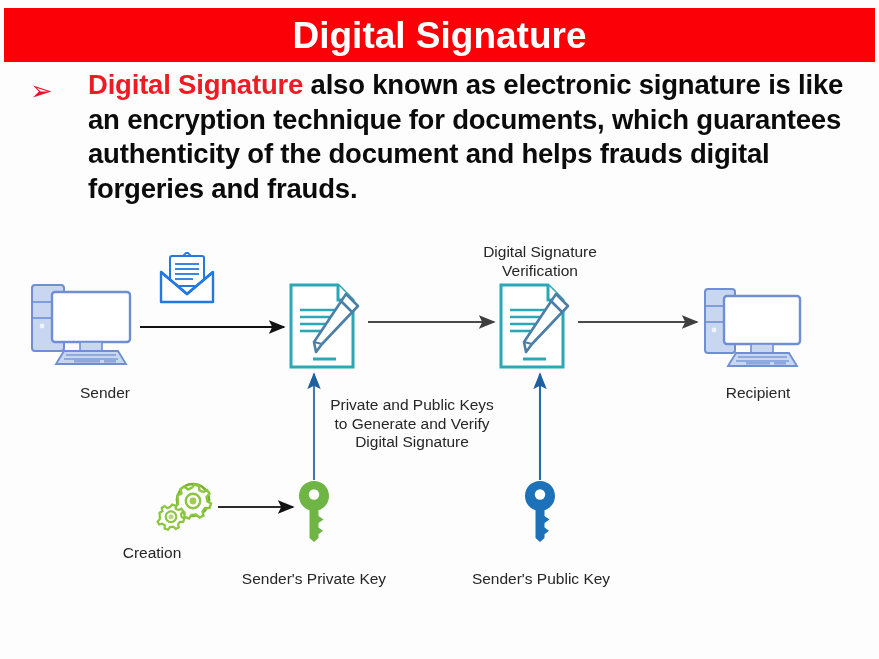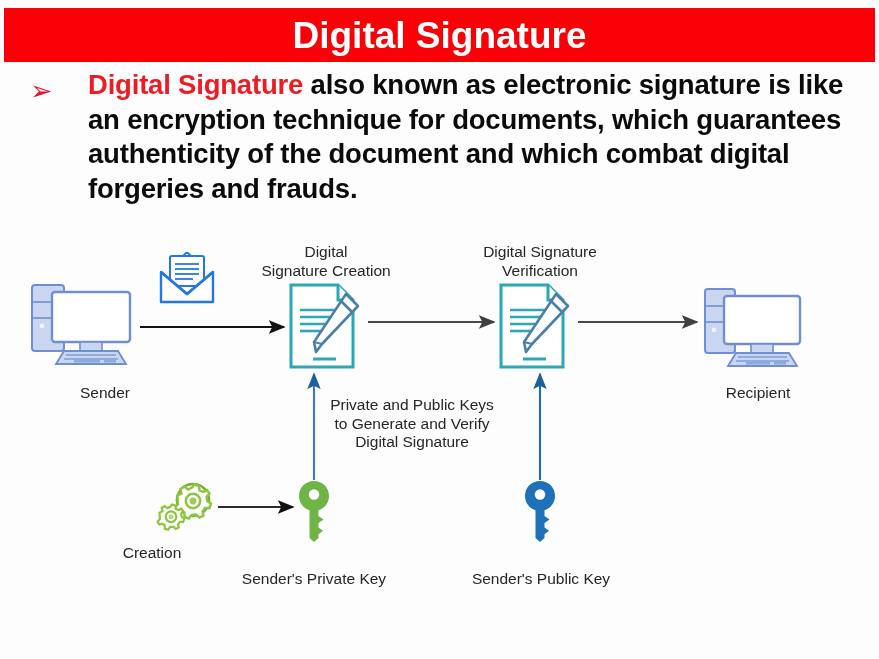--- a/index.html
+++ b/index.html
@@ -116,21 +116,21 @@
 </style>
 </head>
 <body>
 
 <div id="title-banner">
   <span id="title-text">Digital Signature</span>
 </div>
 
 <div id="bullet-block">
   <span id="bullet-marker">➢</span>
-  <p id="bullet-paragraph"><span id="bullet-lead">Digital Signature</span><span> also known as electronic signature is like an encryption technique for documents, which guarantees authenticity of the document and which combat digital forgeries and frauds.</span></p>
+  <p id="bullet-paragraph"><span id="bullet-lead">Digital Signature</span><span> also known as electronic signature is like an encryption technique for documents, which guarantees authenticity of the document and helps frauds digital forgeries and frauds.</span></p>
 </div>
 
 <div id="diagram">
 
   <svg id="arrows" viewBox="0 0 879 427">
     <defs>
       <marker id="ah-dark" markerWidth="9" markerHeight="9" refX="7.2" refY="3.2" orient="auto">
         <path d="M0,0 L8,3.2 L0,6.4 L1.6,3.2 Z" fill="#121212"></path>
       </marker>
       <marker id="ah-gray" markerWidth="9" markerHeight="9" refX="7.2" refY="3.2" orient="auto">
@@ -178,22 +178,20 @@
       <path d="M26 4 L30 0 L34 4" fill="none" stroke="#2379e0" stroke-width="1.8"></path>
       <line x1="18" y1="12" x2="42" y2="12" stroke="#2379e0" stroke-width="1.8"></line>
       <line x1="18" y1="17" x2="42" y2="17" stroke="#2379e0" stroke-width="1.8"></line>
       <line x1="18" y1="22" x2="42" y2="22" stroke="#2379e0" stroke-width="1.8"></line>
       <line x1="18" y1="27" x2="36" y2="27" stroke="#2379e0" stroke-width="1.8"></line>
       <path d="M4 20 L30 42 L56 20 L56 50 L4 50 Z" fill="#ffffff" stroke="#2379e0" stroke-width="2.4" stroke-linejoin="round"></path>
       <path d="M4 20 L30 42 L56 20" fill="none" stroke="#2379e0" stroke-width="2.4" stroke-linejoin="round"></path>
     </svg>
   </div>
 
-  <div class="dg-label" id="label-doc-create">Digital
-Signature Creation</div>
   <div class="dg-node" id="node-doc-create">
     <svg viewBox="0 0 78 88" width="78" height="88">
       <path d="M5 3 L52 3 L67 18 L67 85 L5 85 Z" fill="#ffffff" stroke="#2aa8b5" stroke-width="3"></path>
       <path d="M52 3 L52 18 L67 18" fill="#ffffff" stroke="#2aa8b5" stroke-width="3"></path>
       <line x1="14" y1="28" x2="56" y2="28" stroke="#2aa8b5" stroke-width="2.6"></line>
       <line x1="14" y1="35" x2="56" y2="35" stroke="#2aa8b5" stroke-width="2.6"></line>
       <line x1="14" y1="42" x2="56" y2="42" stroke="#2aa8b5" stroke-width="2.6"></line>
       <line x1="14" y1="49" x2="40" y2="49" stroke="#2aa8b5" stroke-width="2.6"></line>
       <line x1="27" y1="77" x2="50" y2="77" stroke="#2aa8b5" stroke-width="3"></line>
       <g stroke="#4d7fa6" stroke-width="2.6" fill="#ffffff" stroke-linejoin="round">

